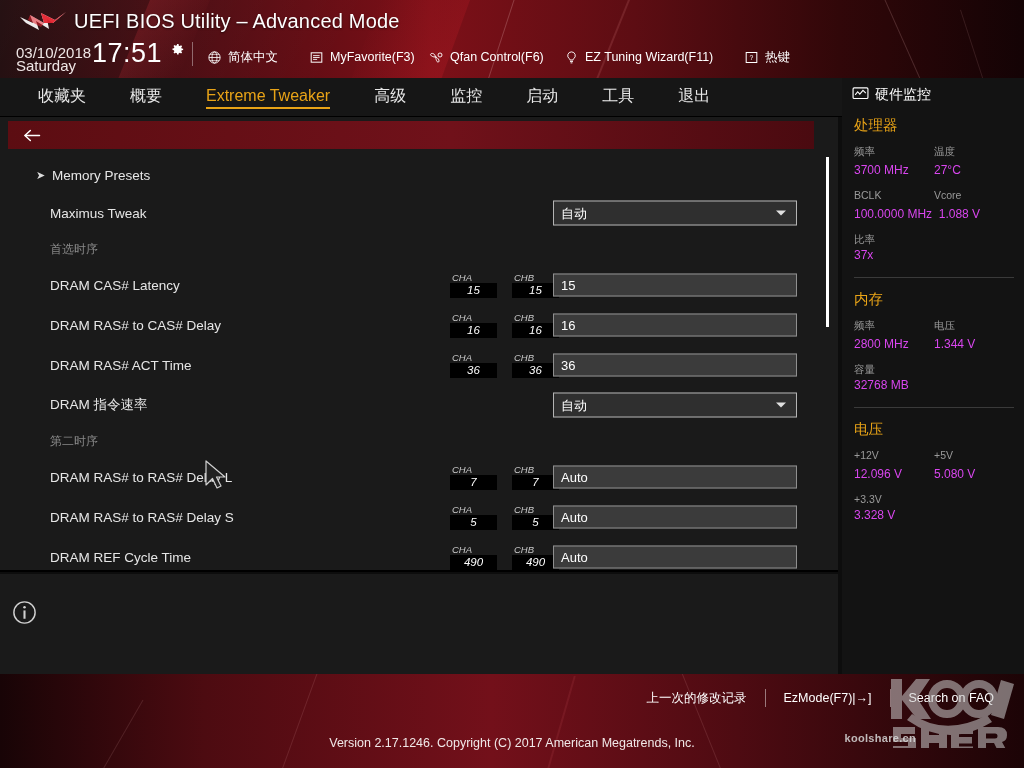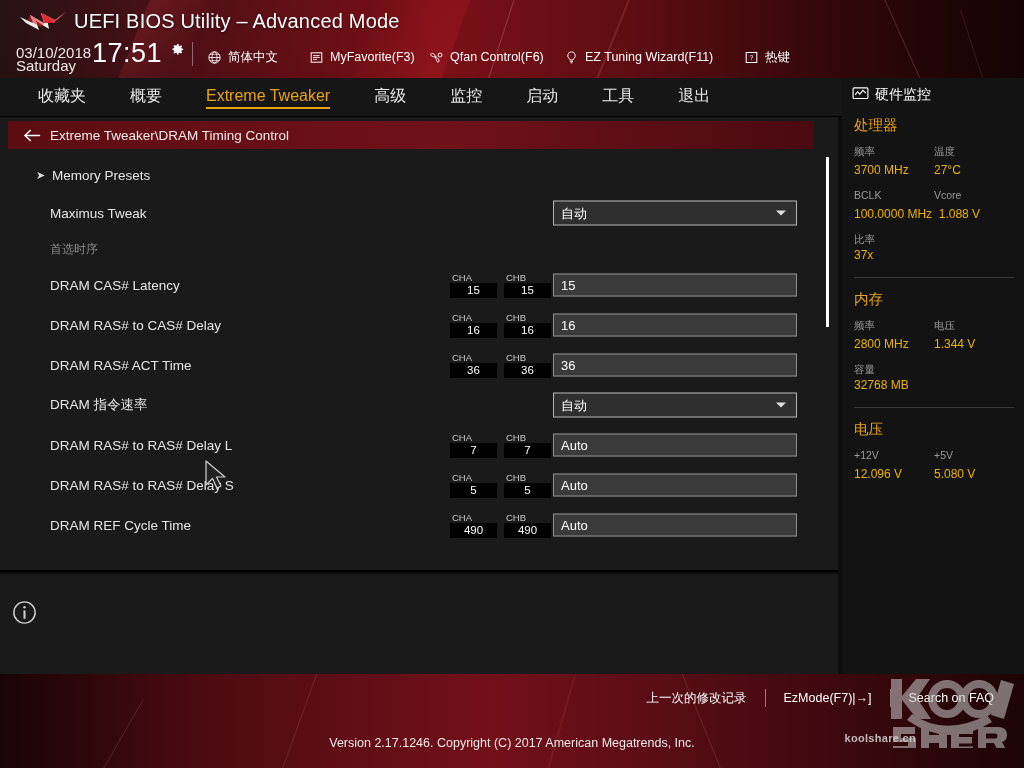--- a/index.html
+++ b/index.html
@@ -70,21 +70,21 @@
   .row { position: relative; height: 40px; }
   .row-label { position: absolute; left: 50px; top: 50%; transform: translateY(-50%);
     font-size: 13.5px; color: #e6e6e6; white-space: nowrap; }
   .row-label.sub { font-size: 12px; color: #8a8a8a; }
 
   .expand-row { position: relative; height: 36px; cursor: pointer; }
   .expand-arrow { position: absolute; left: 36px; top: 50%; transform: translateY(-50%); color: #dcdcdc; font-size: 11px; }
   .expand-label { position: absolute; left: 52px; top: 50%; transform: translateY(-50%); font-size: 13.5px; color: #e6e6e6; }
 
   
-  .chan-group { position: absolute; top: 50%; transform: translateY(-50%); display: flex; gap: 7px; }
+  .chan-group { position: absolute; top: 50%; transform: translateY(-50%); display: flex; gap: 15px; font-style: italic; }
   .chan { width: 47px; }
   .chan-name { font-size: 9.5px; color: #c8c8c8; text-align: left; padding-left: 2px; line-height: 11px; }
   .chan-val { background: #000000; color: #ffffff; font-size: 11.5px; text-align: center; line-height: 15px; height: 15px; }
 
   
   .field {
     position: absolute; top: 50%; transform: translateY(-50%);
     left: 553px; width: 244px; height: 23px;
     background: #3b3b3b; border: 1px solid #8f8f8f;
     color: #ffffff; font-size: 13px; line-height: 21px; padding-left: 7px;
@@ -109,21 +109,21 @@
 
   
   .sidebar { position: absolute; left: 842px; top: 78px; width: 182px; height: 596px; background: #131313; }
   .hw-title { position: absolute; left: 10px; top: 8px; display: flex; align-items: center; gap: 6px;
     font-size: 14px; color: #ffffff; }
   .hw-body { position: absolute; left: 12px; top: 38px; width: 160px; }
   .sec-title { color: #e8a317; font-size: 14.5px; margin-bottom: 9px; }
   .pair-row { display: flex; margin-bottom: 3px; }
   .pair-col { width: 80px; }
   .pk { font-size: 10.5px; color: #9a9a9a; line-height: 15px; }
-  .pv { font-size: 12px; color: #eab308; line-height: 17px; }
+  .pv { font-size: 12px; color: #d946ef; line-height: 17px; }
   .divider { height: 1px; background: #3a3a3a; margin: 13px 0 12px 0; }
   .blk { margin-bottom: 9px; }
 
   
   .footer {
     position: absolute; left: 0; top: 674px; width: 1024px; height: 94px;
     background:
       linear-gradient(90deg, #180406 0%, #4d0b11 20%, #73101a 48%, #4e0b12 72%, #1c0406 100%);
     overflow: hidden;
   }
@@ -252,21 +252,20 @@
 
   <div class="content-panel">
 
     <div class="breadcrumb-bar">
       <span class="bc-back">
         <svg viewBox="0 0 24 18" width="20" height="15">
           <path d="M10 3 L3.5 9 L10 15" fill="none" stroke="#ffffff" stroke-width="1.8" stroke-linecap="round" stroke-linejoin="round"></path>
           <line x1="3.8" y1="9" x2="21" y2="9" stroke="#ffffff" stroke-width="1.8" stroke-linecap="round"></line>
         </svg>
       </span>
-      <span class="bc-text">Extreme Tweaker\DRAM Timing Control</span>
     </div>
 
     <div class="scroll-thumb"></div>
 
     <div class="rows">
 
       <div class="expand-row">
         <span class="expand-arrow">➤</span>
         <span class="expand-label">Memory Presets</span>
       </div>
@@ -329,20 +328,23 @@
       </div>
 
       <div class="row">
         <span class="row-label">DRAM 指令速率</span>
         <div class="dropdown">
           <span>自动</span>
           <span class="dd-caret"></span>
         </div>
       </div>
 
+      <div class="row" style="height:32px">
+        <span class="row-label sub">第二时序</span>
+      </div>
 
       <div class="row">
         <span class="row-label">DRAM RAS# to RAS# Delay L</span>
         <div class="chan-group" style="left:450px">
           <div class="chan">
             <div class="chan-name">CHA</div>
             <div class="chan-val">7</div>
           </div>
           <div class="chan">
             <div class="chan-name">CHB</div>
@@ -496,20 +498,24 @@
               </div>
           </div>
           <div class="pair-row">
             <div class="pair-col">
                 <div class="pv">12.096 V</div>
               </div>
             <div class="pair-col">
                 <div class="pv">5.080 V</div>
               </div>
           </div>
+        </div>
+        <div class="blk">
+          <div class="pk">+3.3V</div>
+          <div class="pv">3.328 V</div>
         </div>
       </div>
 
     </div>
   </div>
 
   <div class="footer">
     <div class="f-streak fs1"></div>
     <div class="f-streak fs2"></div>
     <div class="f-streak fs3"></div>

